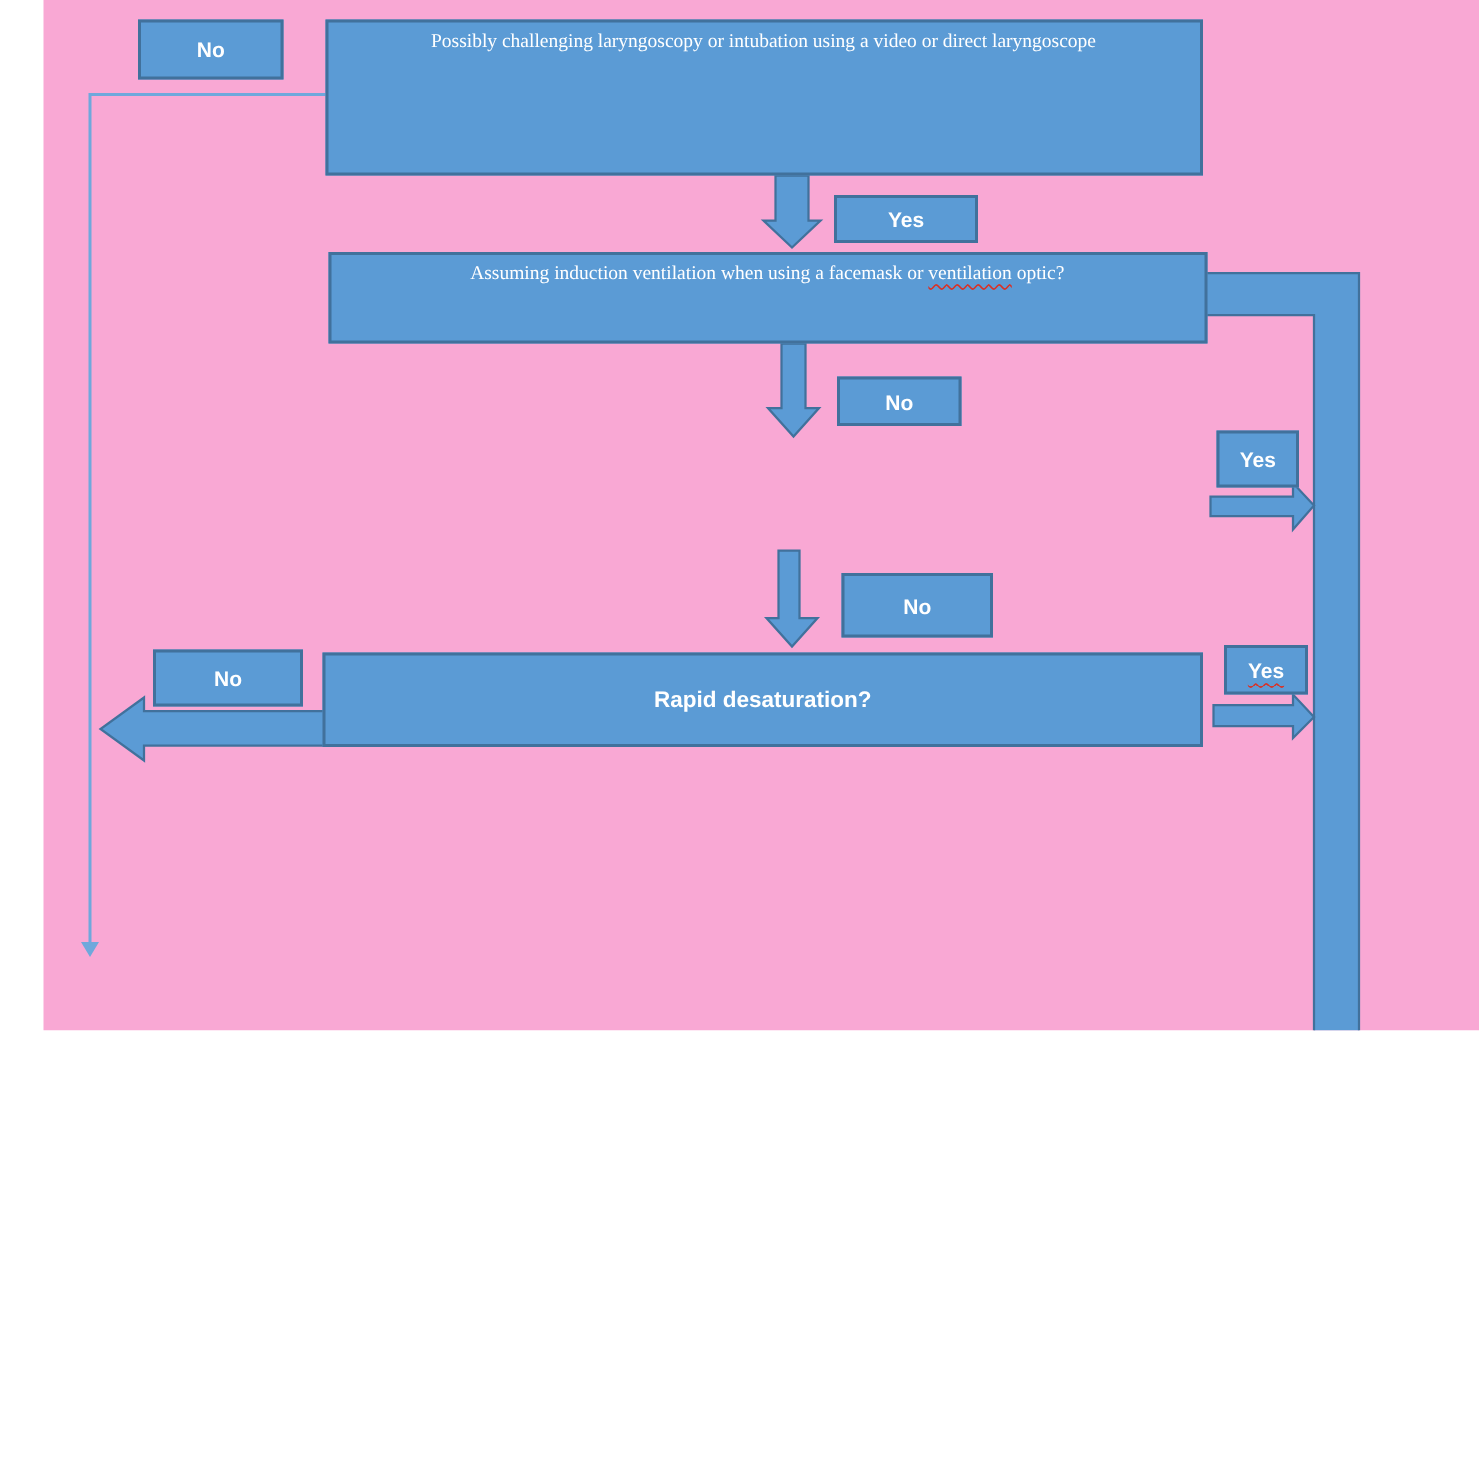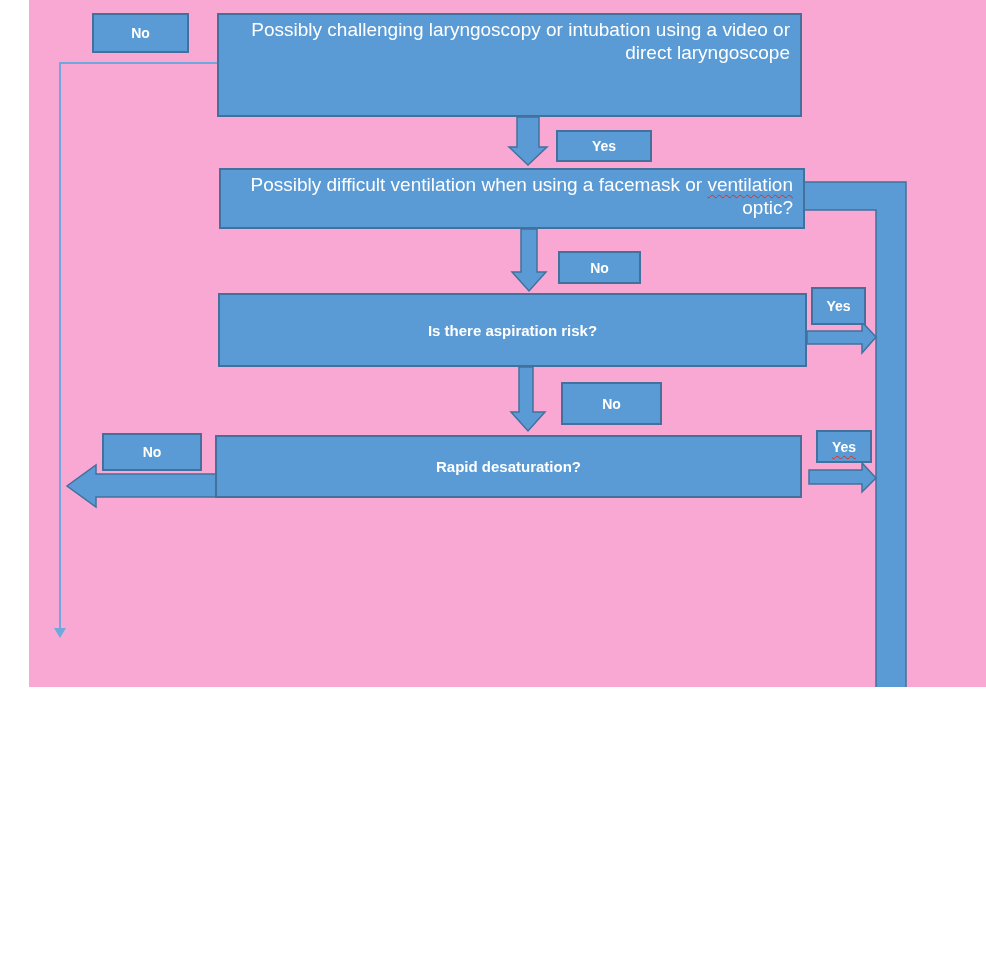--- a/index.html
+++ b/index.html
@@ -7,22 +7,22 @@
     position:relative;width:986px;height:687px;background:#f9a8d4;overflow:hidden;
     font-family:"Liberation Sans","DejaVu Sans",sans-serif;
     margin-left:29px;
   }
   .layer{position:absolute;left:0;top:0;width:986px;height:975px;}
   .node{
     position:absolute;box-sizing:border-box;
     background:#5b9bd5;border:2px solid #41719c;color:#ffffff;
   }
   .serif-node{
-    font-family:Liberation Sans, sans-serif;
-    font-size:19px;line-height:1.2;text-align:right;
+    font-family:Liberation Serif, serif;
+    font-size:13px;line-height:1.2;text-align:center;
     padding:4px 10px 0 9px;
   }
   .sans-node{
     display:flex;align-items:center;justify-content:center;text-align:center;
     font-weight:700;font-size:15px;
   }
   .label-box{
     position:absolute;box-sizing:border-box;
     background:#5b9bd5;border:2px solid #41719c;color:#ffffff;
     display:flex;align-items:center;justify-content:center;
@@ -89,26 +89,23 @@
 
   <div class="label-box" style="left:787px;top:430px;width:56px;height:33px;">
     <span class="flagged">Yes</span>
   </div>
 
   <div class="node serif-node" style="left:188px;top:13px;width:585px;height:104px;">
     <span>Possibly challenging laryngoscopy or intubation using a video or direct laryngoscope</span>
   </div>
 
   <div class="node serif-node" style="left:190px;top:168px;width:586px;height:61px;">
-    <span>Possibly difficult ventilation when using a facemask or </span><span class="flagged">ventilation</span><span> optic?</span>
+    <span>Assuming induction ventilation when using a facemask or </span><span class="flagged">ventilation</span><span> optic?</span>
   </div>
 
-  <div class="node sans-node" style="left:189px;top:293px;width:589px;height:74px;">
-    <span>Is there aspiration risk?</span>
-  </div>
 
   <div class="node sans-node" style="left:186px;top:435px;width:587px;height:63px;">
     <span>Rapid desaturation?</span>
   </div>
 
 
 
 </div>
 
 </body></html>

